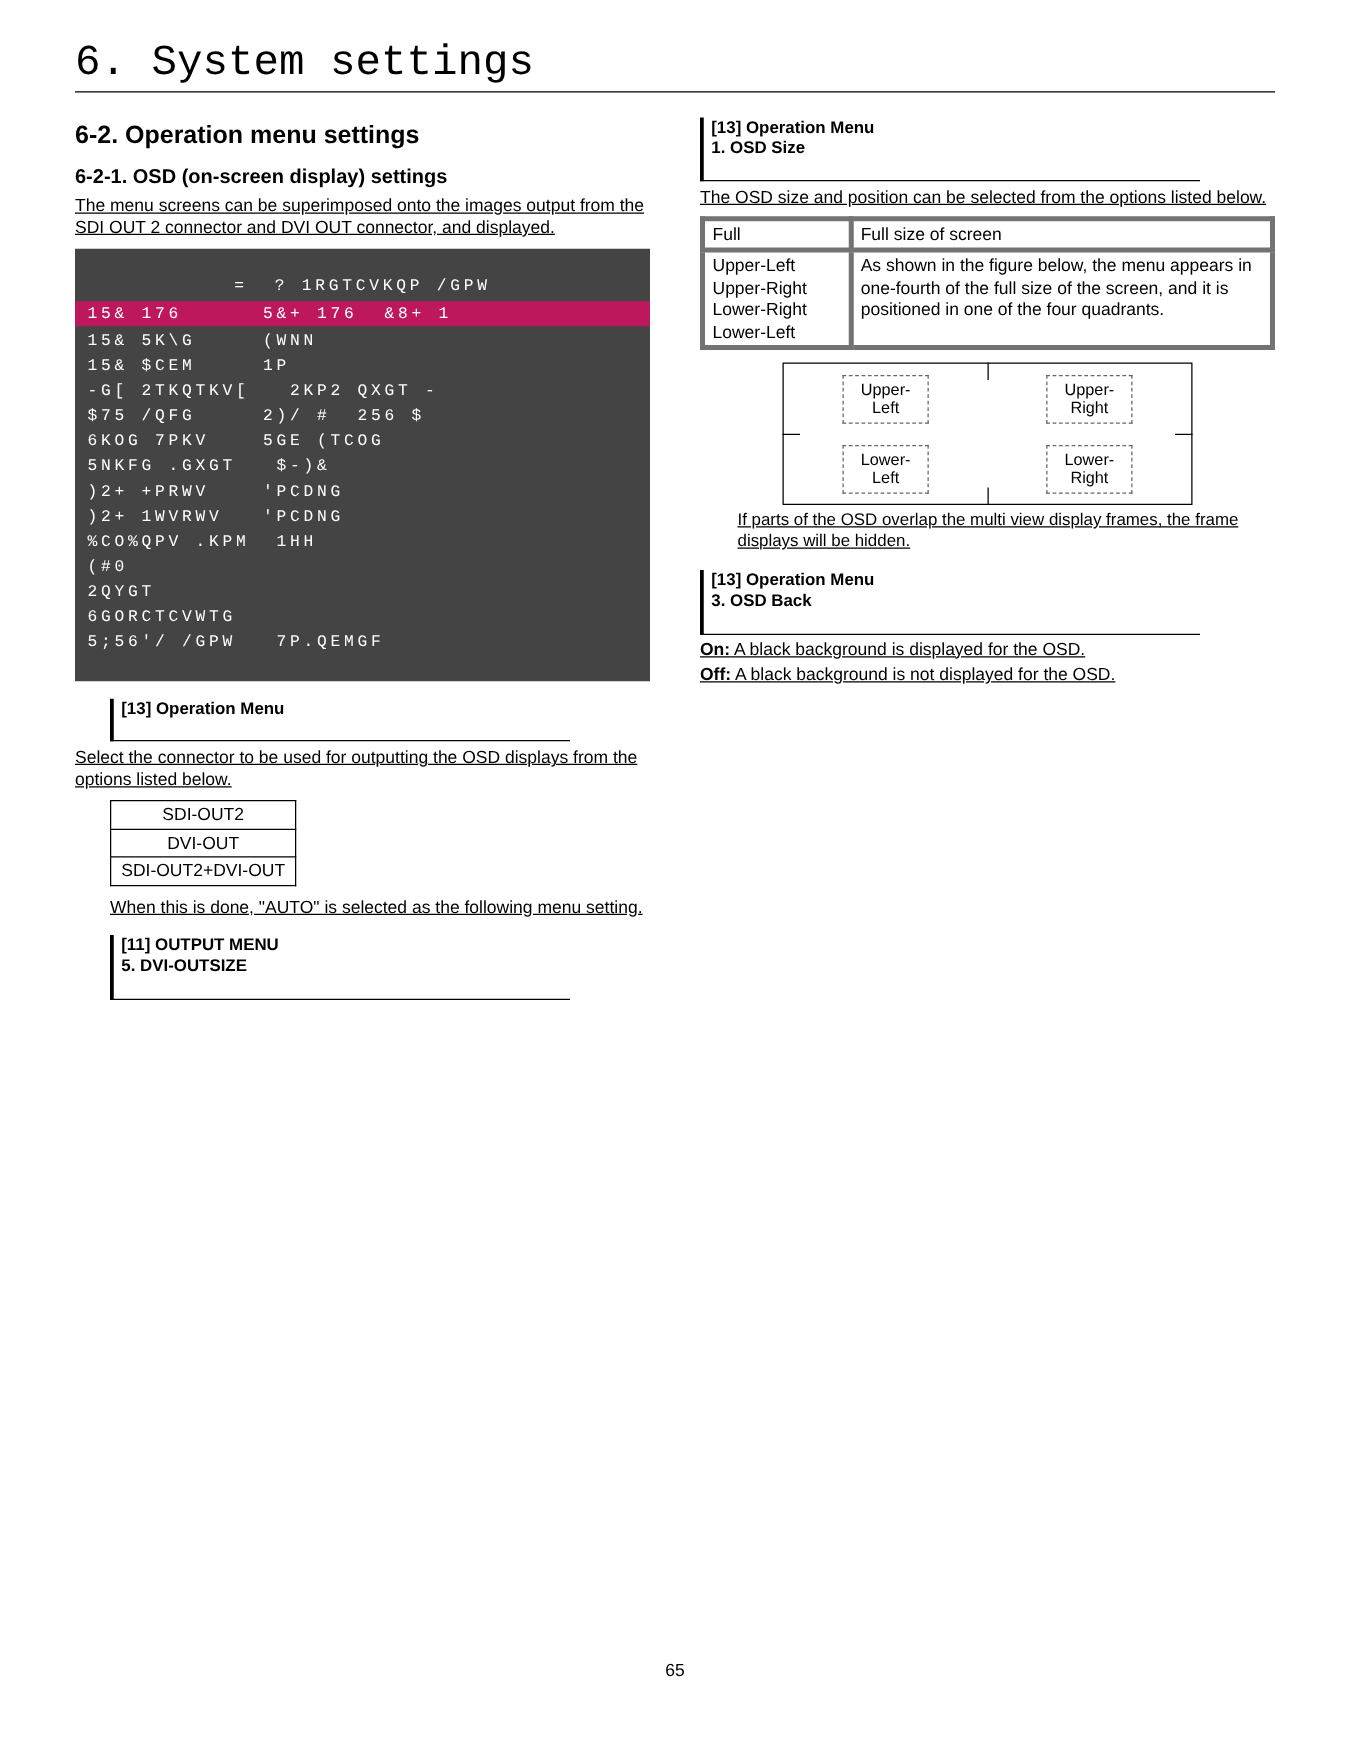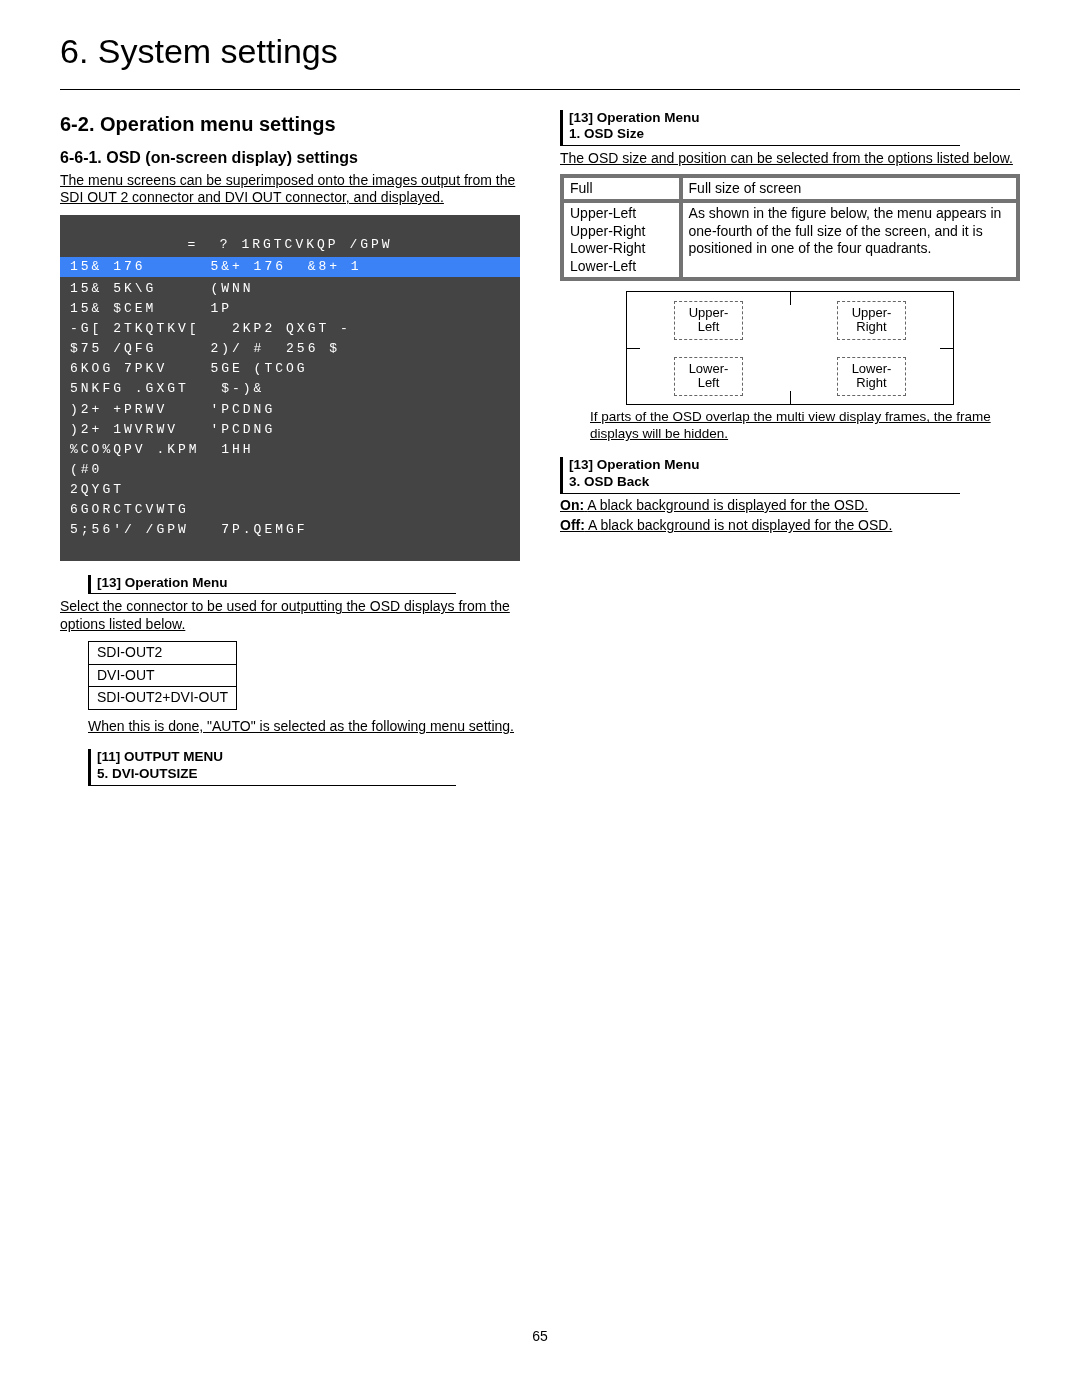--- a/index.html
+++ b/index.html
@@ -10,21 +10,22 @@
     padding: 30px 60px;
     width: 1080px;
     box-sizing: border-box;
     line-height: 1.25;
   }
   h1.chapter {
     font-size: 34px;
     font-weight: 400;
     border-bottom: 1.5px solid #000;
     margin: 0 0 14px 0;
-    padding-bottom: 16px;
+    padding-bottom: 0px;
+    font-family: Liberation Mono, monospace;
   }
   .cols {
     display: flex;
     gap: 40px;
   }
   .col {
     flex: 1 1 0;
     min-width: 0;
   }
   h2.section {
@@ -46,38 +47,39 @@
     padding: 20px 10px;
     margin: 8px 0 14px 0;
     letter-spacing: 3px;
     line-height: 1.55;
     white-space: pre;
   }
   .menu-head {
     text-align: center;
   }
   .menu-hi {
-    background: #3b82f6;
+    background: #be185d;
     display: block;
     margin: 2px -10px;
     padding: 0 10px;
   }
   .ref-block {
     border-left: 3px solid #000;
     padding-left: 6px;
     font-weight: bold;
     font-size: 13.5px;
     margin: 14px 0 2px 0;
     border-bottom: 1px solid #000;
-    padding-bottom: 2px;
+    padding-bottom: 17px;
     width: 85%;
   }
   .small-table {
     border-collapse: collapse;
     margin: 8px 0;
+    text-align: center;
   }
   .small-table td {
     border: 1px solid #000;
     padding: 2px 8px;
     font-size: 14px;
   }
   .indent-block {
     margin-left: 28px;
     font-size: 14px;
   }
@@ -143,21 +145,21 @@
 </head>
 <body>
 <div class="rel">
 
 <h1 class="chapter">6. System settings</h1>
 
 <div class="cols">
 
   <div class="col">
     <h2 class="section">6-2. Operation menu settings</h2>
-    <h3 class="subsection">6-6-1. OSD (on-screen display) settings</h3>
+    <h3 class="subsection">6-2-1. OSD (on-screen display) settings</h3>
     <p>The menu screens can be superimposed onto the images output from the SDI OUT 2 connector and DVI OUT connector, and displayed.</p>
 
     <div class="menu-screen"><div class="menu-head">=  ? 1RGTCVKQP /GPW</div><span class="menu-hi">15&amp; 176      5&amp;+ 176  &amp;8+ 1</span><span>15&amp; 5K\G     (WNN</span>
 <span>15&amp; $CEM     1P</span>
 <span>-G[ 2TKQTKV[   2KP2 QXGT -</span>
 <span>$75 /QFG     2)/ #  256 $</span>
 <span>6KOG 7PKV    5GE (TCOG</span>
 <span>5NKFG .GXGT   $-)&amp;</span>
 <span>)2+ +PRWV    'PCDNG</span>
 <span>)2+ 1WVRWV   'PCDNG</span>

